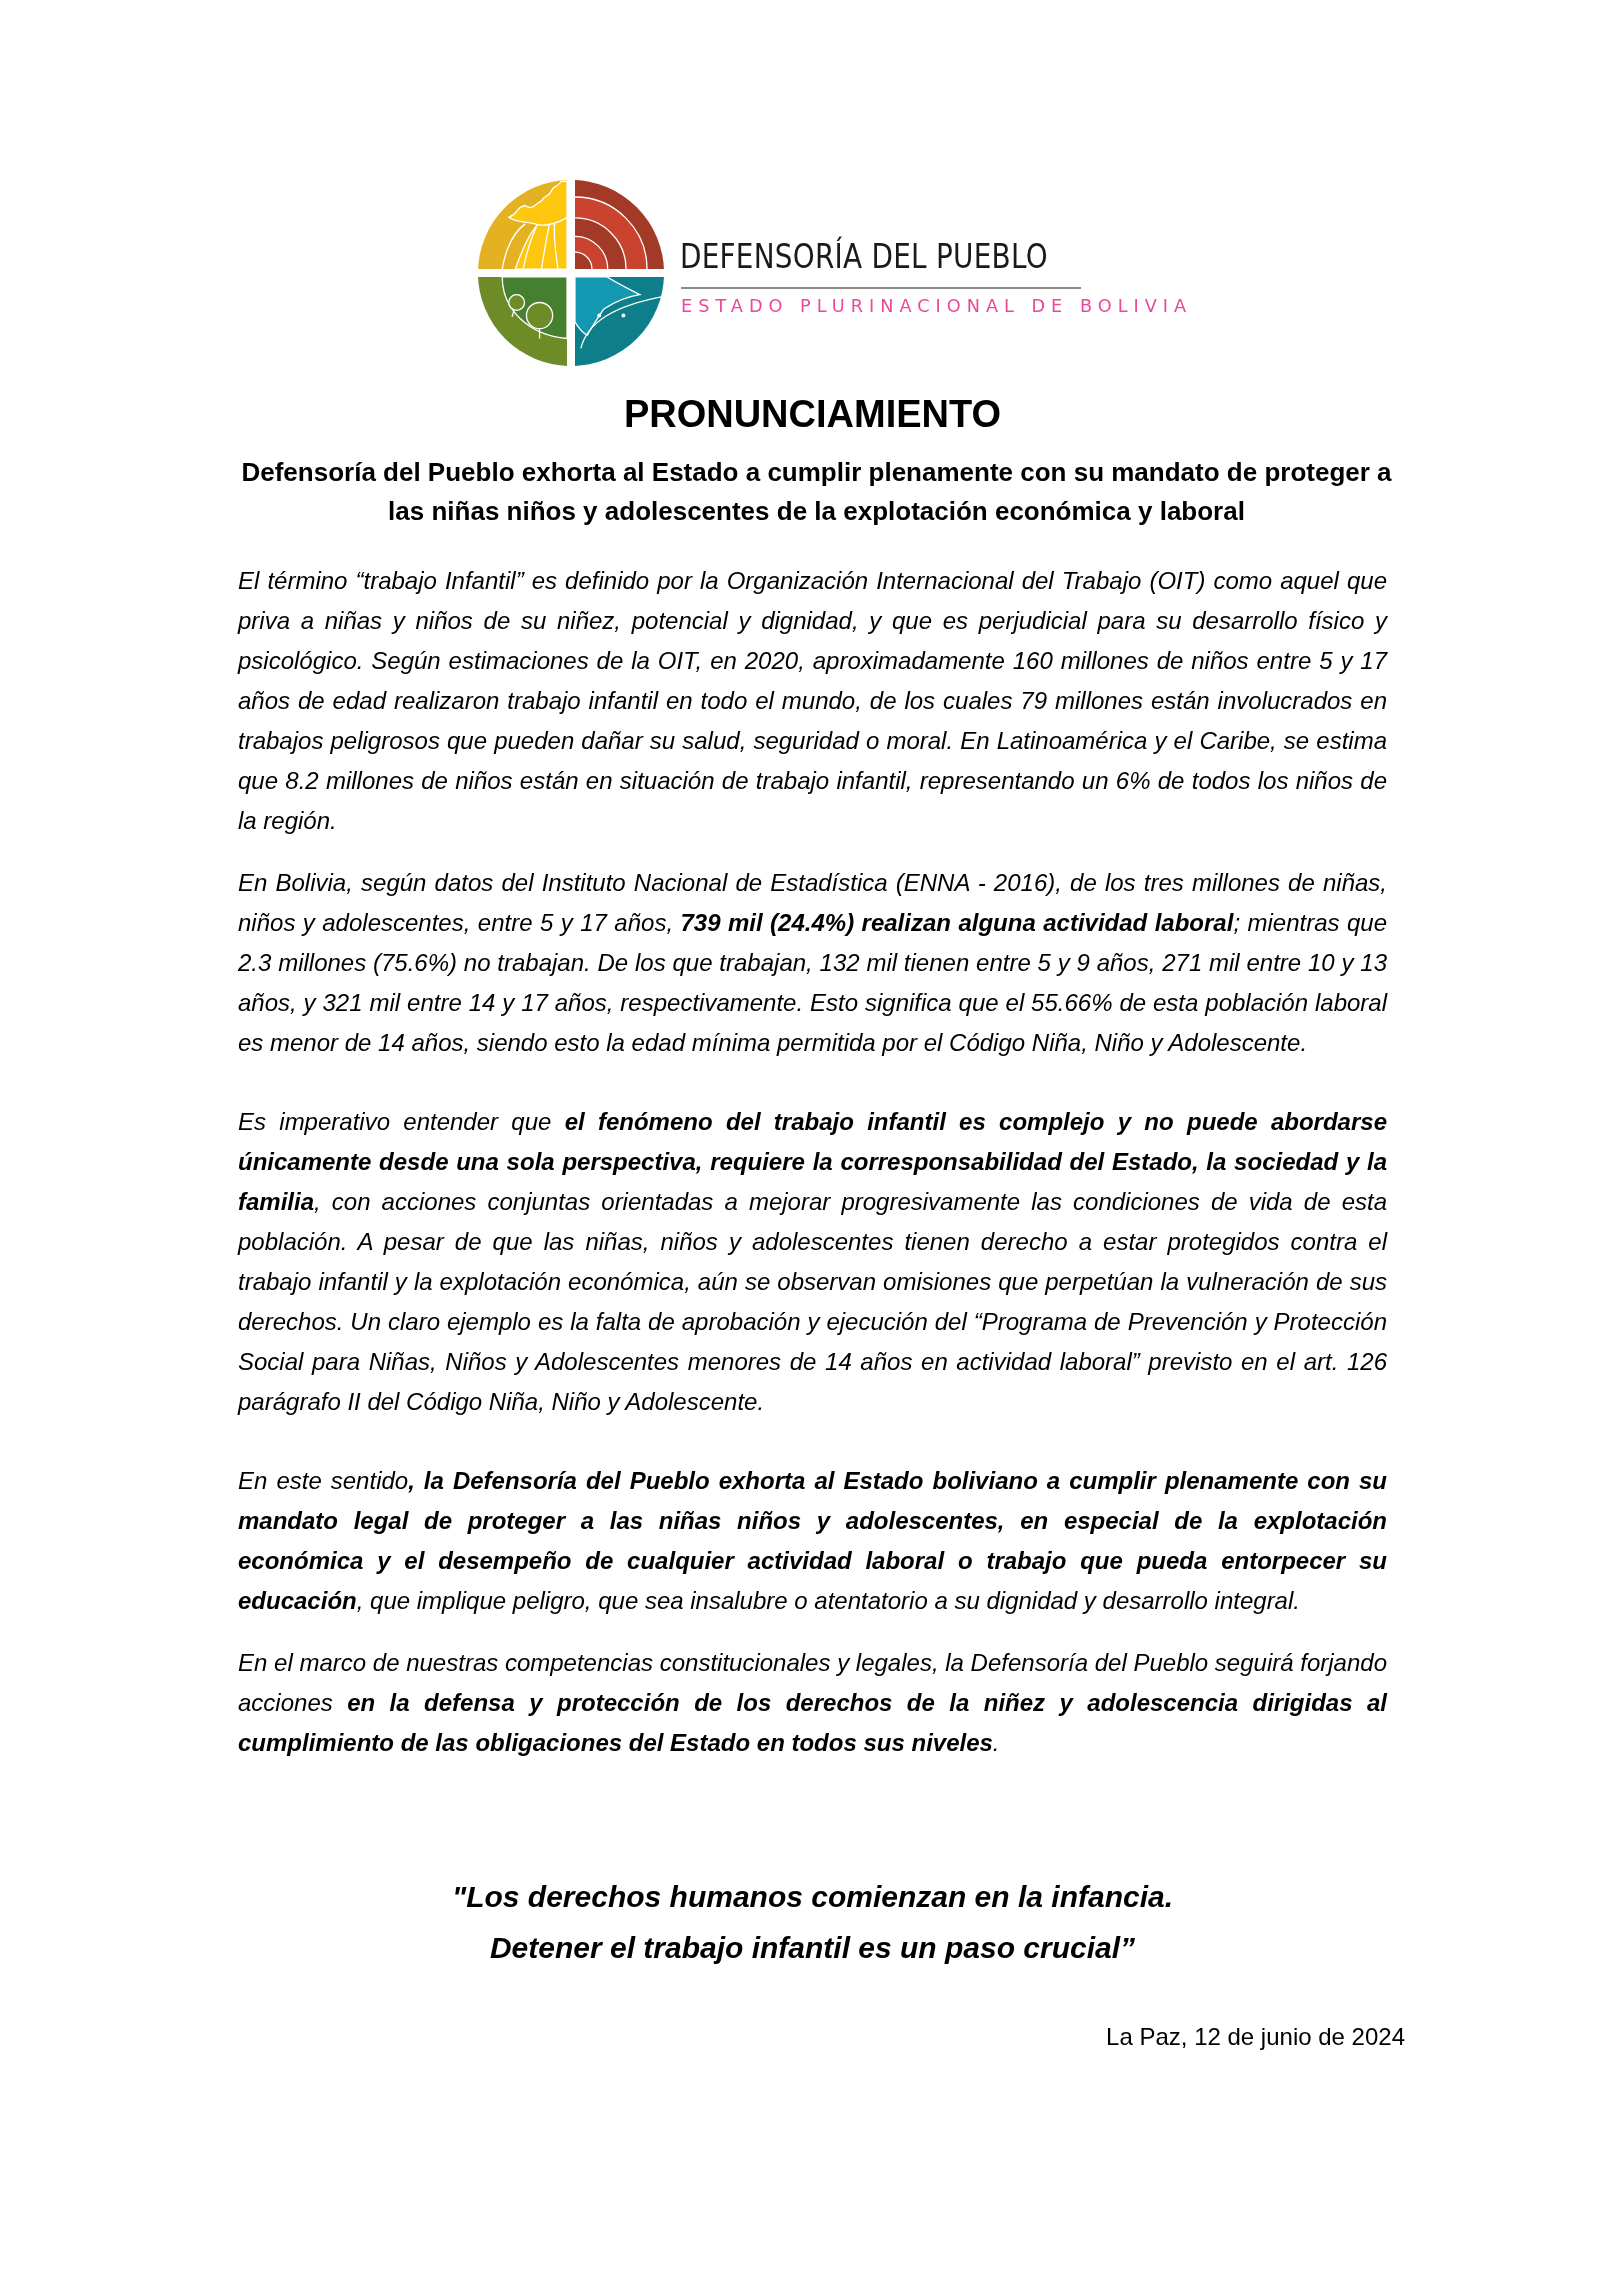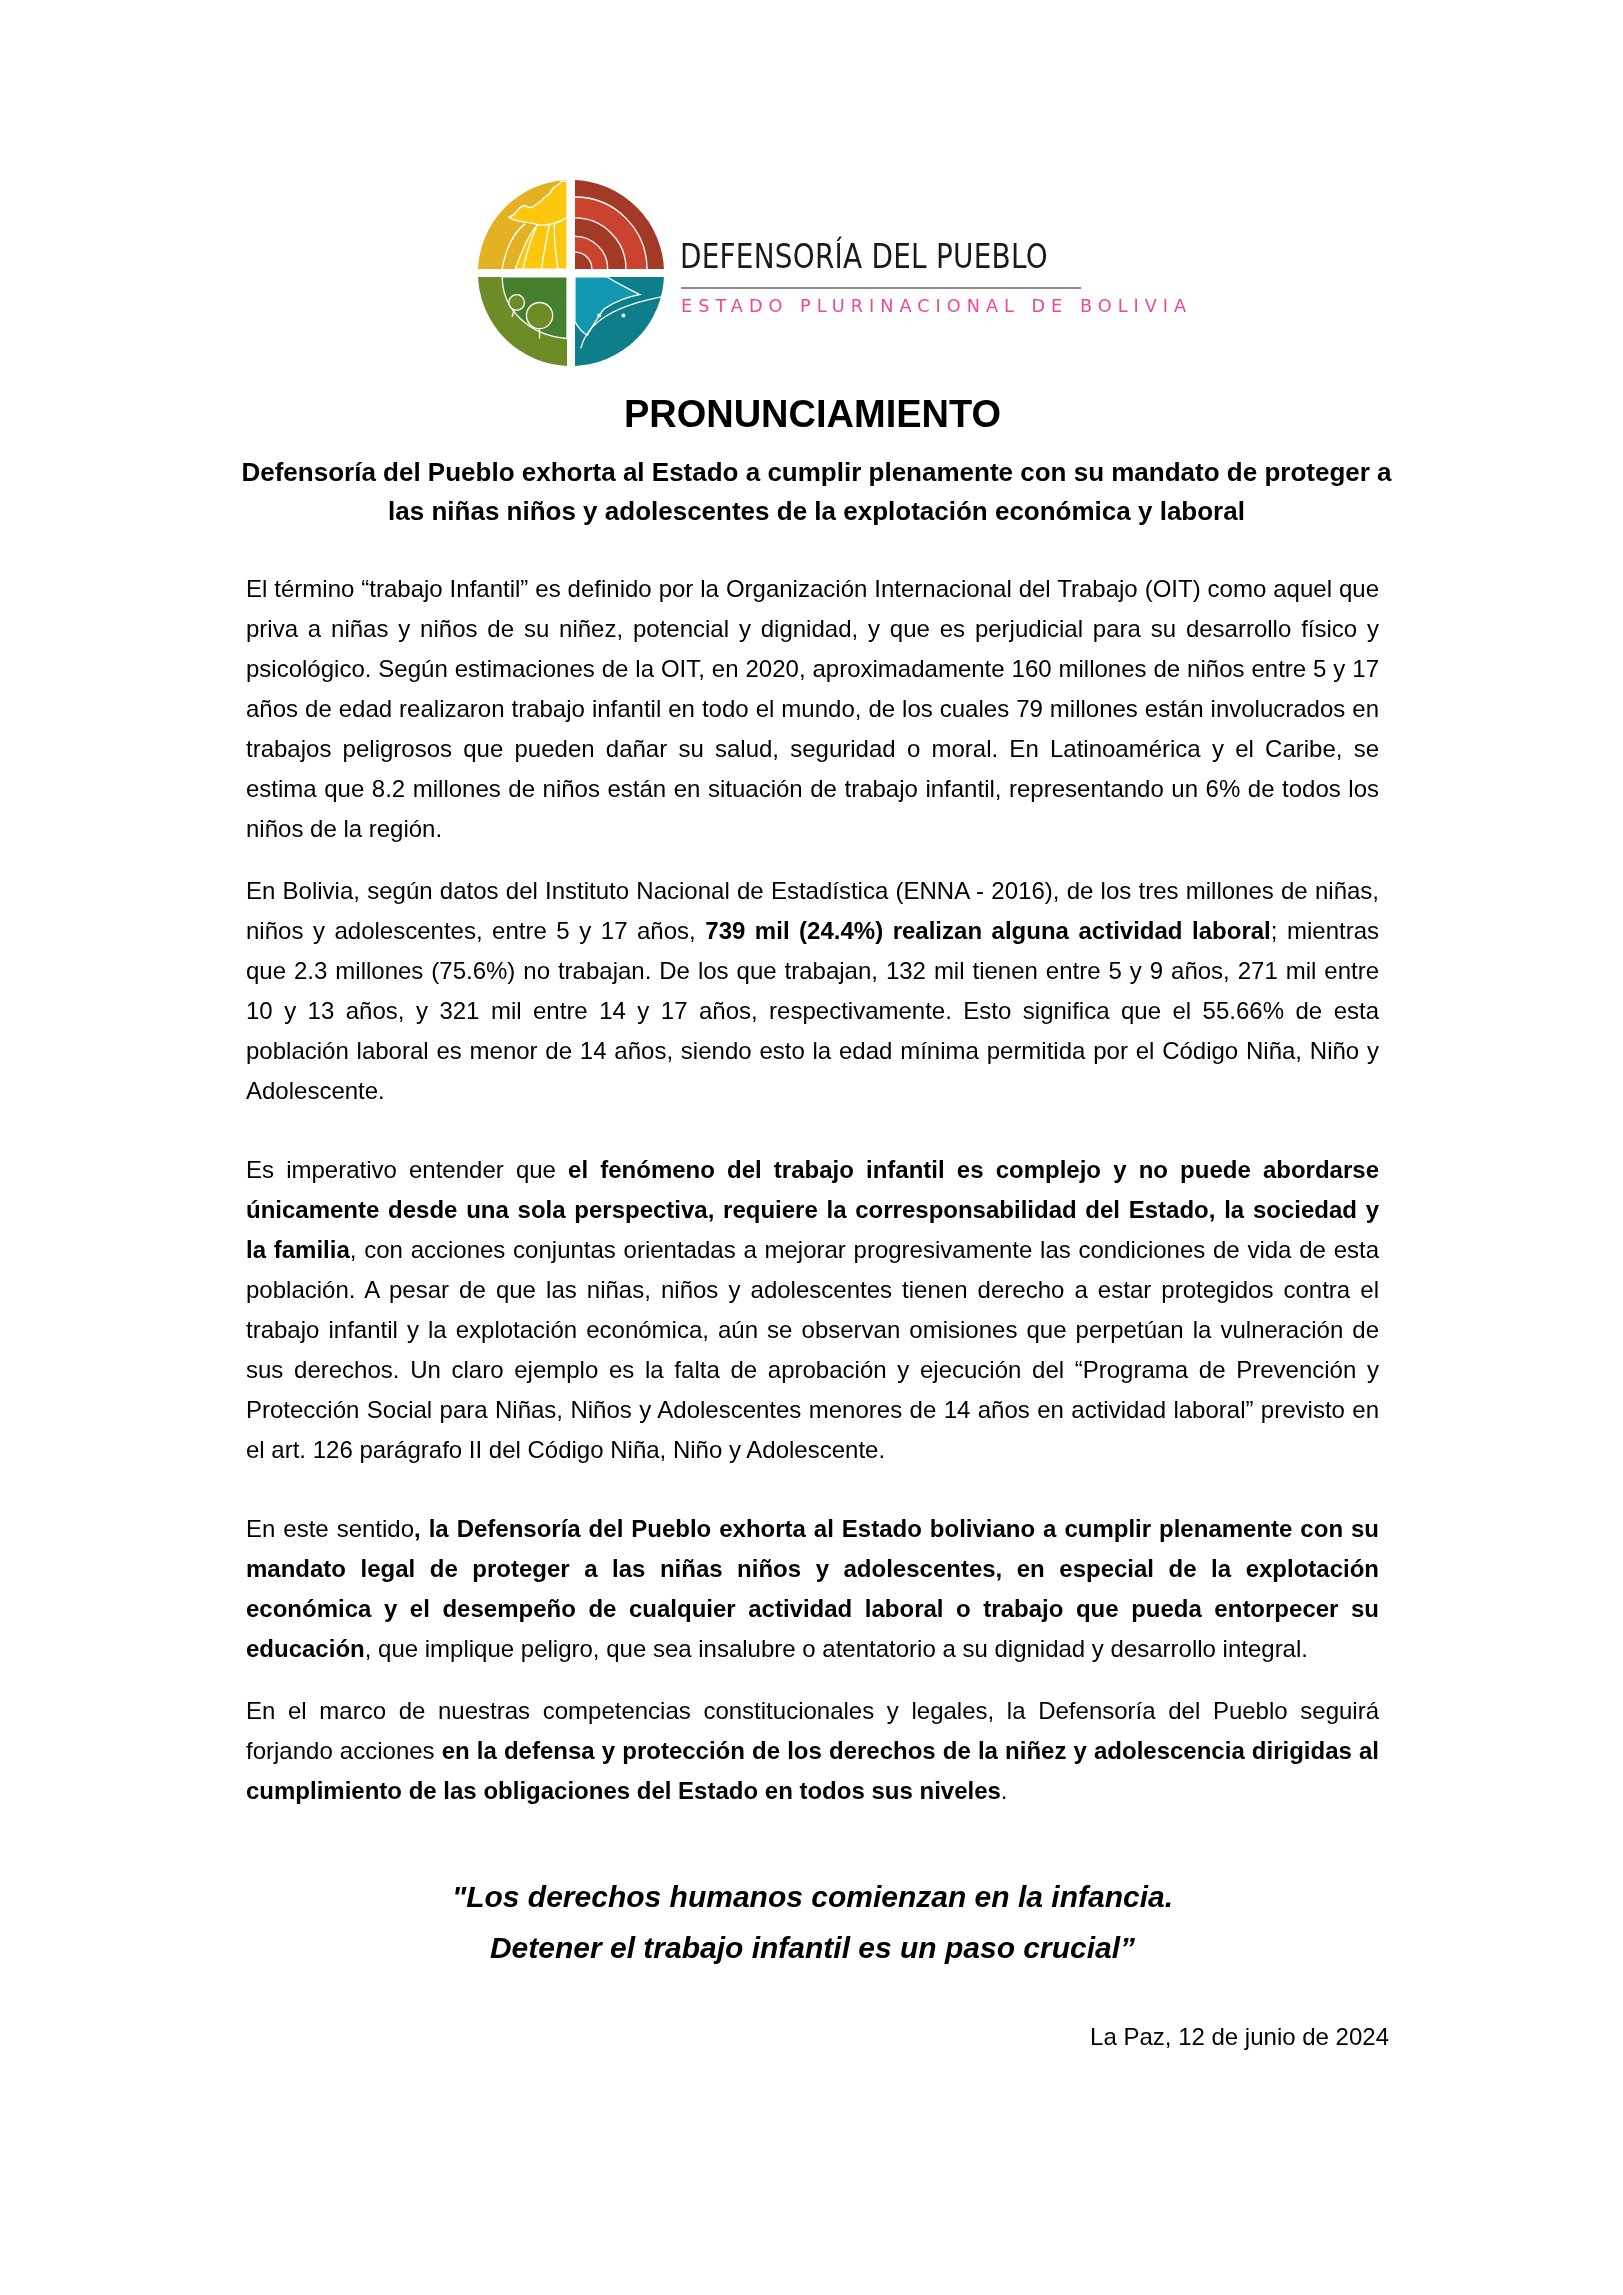--- a/index.html
+++ b/index.html
@@ -23,29 +23,29 @@
   .title {
     position: absolute; left: 1px; width: 1623px; top: 393px; text-align: center;
     font-weight: bold; font-size: 38px; line-height: 42px; margin: 0;
   }
   .headline {
     position: absolute; left: 234px; width: 1157px; top: 449px; text-align: center;
     font-weight: bold; font-size: 26px; line-height: 39px; margin: 4px;
   }
   .body-wrap { position: absolute; left: 234px; top: 557px; width: 1157px; }
   .para {
-    font-size: 24px; line-height: 40px; text-align: justify; margin: 12px;
+    font-size: 24px; line-height: 40px; text-align: justify; margin: 4px; font-style: italic;
   }
   .para b { font-weight: bold; }
   .quote {
     position: absolute; left: 234px; width: 1157px; top: 1871px; text-align: center;
     font-weight: bold; font-style: italic; font-size: 30px; line-height: 51px; margin: 0;
   }
   .date {
-    position: absolute; right: 234px; top: 2021px; font-size: 24px; line-height: 31px; margin: 0;
+    position: absolute; right: 218px; top: 2021px; font-size: 24px; line-height: 31px; margin: 0;
   }
 </style>
 </head>
 <body>
 
 <svg class="logo" viewBox="0 0 290 290" xmlns="http://www.w3.org/2000/svg">
   <defs>
     <clipPath id="c-tl">
         <rect x="0" y="0" width="139" height="139"></rect>
       </clipPath>

